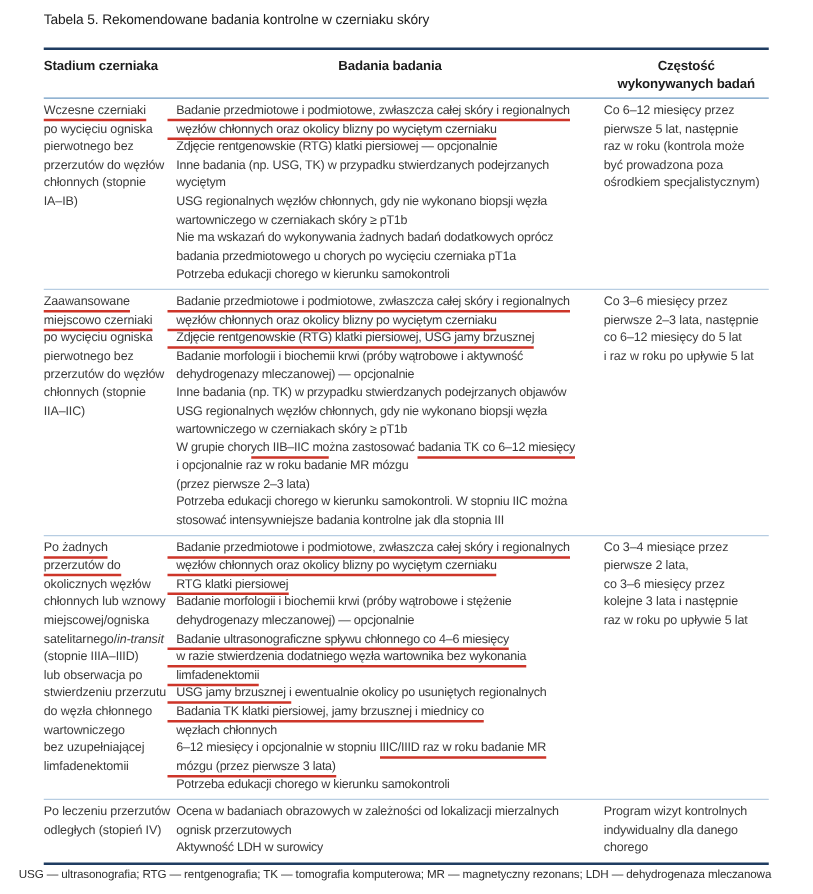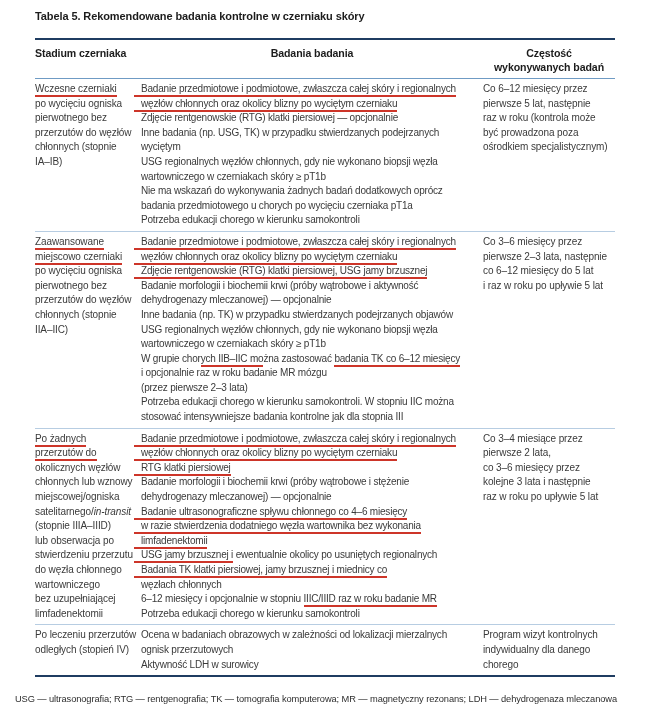--- a/index.html
+++ b/index.html
@@ -1,18 +1,18 @@
 <!DOCTYPE html>
 <html><head>
 <meta charset="utf-8">
 <style>
   html,body{margin:0;padding:0;background:#ffffff;}
   body{width:650px;height:715px;font-family:"Liberation Sans","DejaVu Sans",sans-serif;}
   .page{position:relative;width:650px;height:715px;background:#ffffff;overflow:hidden;}
-  .title{position:absolute;left:35px;top:10px;font-size:11px;font-weight:bold;color:#1c1c1c;letter-spacing:-0.1px;white-space:nowrap;}
+  .title{position:absolute;left:35px;top:10px;font-size:11px;font-weight:normal;color:#1c1c1c;letter-spacing:-0.1px;white-space:nowrap;}
   .tbl{position:absolute;left:35px;top:38px;width:580px;border-top:2px solid #1f3c61;border-bottom:2px solid #1f3c61;}
   .thead{display:flex;border-bottom:1px solid #6f9bc4;padding:6px 0 4px 0;}
   .th{font-weight:bold;font-size:10.6px;color:#1c1c1c;line-height:14px;letter-spacing:-0.1px;}
   .center{text-align:center;}
   .c1{width:106px;flex:none;}
   .c2{width:342px;flex:none;}
   .c3{width:132px;flex:none;}
   .trow{display:flex;padding:3px 0;}
   #tbody .trow + .trow{border-top:1px solid #b7cde2;}
   .c{font-size:10px;color:#3a3a3a;letter-spacing:-0.1px;}
@@ -122,20 +122,21 @@
             <div class="ln"><span class="mk ext">RTG klatki piersiowej</span></div>
             <div class="ln"><span>Badanie morfologii i biochemii krwi (próby wątrobowe i stężenie</span></div>
             <div class="ln"><span>dehydrogenazy mleczanowej) — opcjonalnie</span></div>
             <div class="ln"><span class="mk ext">Badanie ultrasonograficzne spływu chłonnego co 4–6 miesięcy</span></div>
             <div class="ln"><span class="mk ext">w razie stwierdzenia dodatniego węzła wartownika bez wykonania</span></div>
             <div class="ln"><span class="mk ext">limfadenektomii</span></div>
             <div class="ln"><span class="mk ext">USG jamy brzusznej i</span><span> ewentualnie okolicy po usuniętych regionalnych</span></div>
             <div class="ln"><span class="mk ext">Badania TK klatki piersiowej, jamy brzusznej i miednicy co</span></div>
             <div class="ln"><span>węzłach chłonnych</span></div>
             <div class="ln"><span>6–12 miesięcy i opcjonalnie w stopniu </span><span class="mk">IIIC/IIID raz w roku badanie MR</span></div>
+            <div class="ln"><span class="mk ext">mózgu (przez pierwsze 3 lata)</span></div>
             <div class="ln"><span>Potrzeba edukacji chorego w kierunku samokontroli</span></div>
           </div>
           <div class="c c3">
             <div class="ln"><span>Co 3–4 miesiące przez</span></div>
             <div class="ln"><span>pierwsze 2 lata,</span></div>
             <div class="ln"><span>co 3–6 miesięcy przez</span></div>
             <div class="ln"><span>kolejne 3 lata i następnie</span></div>
             <div class="ln"><span>raz w roku po upływie 5 lat</span></div>
           </div>
         </div>

